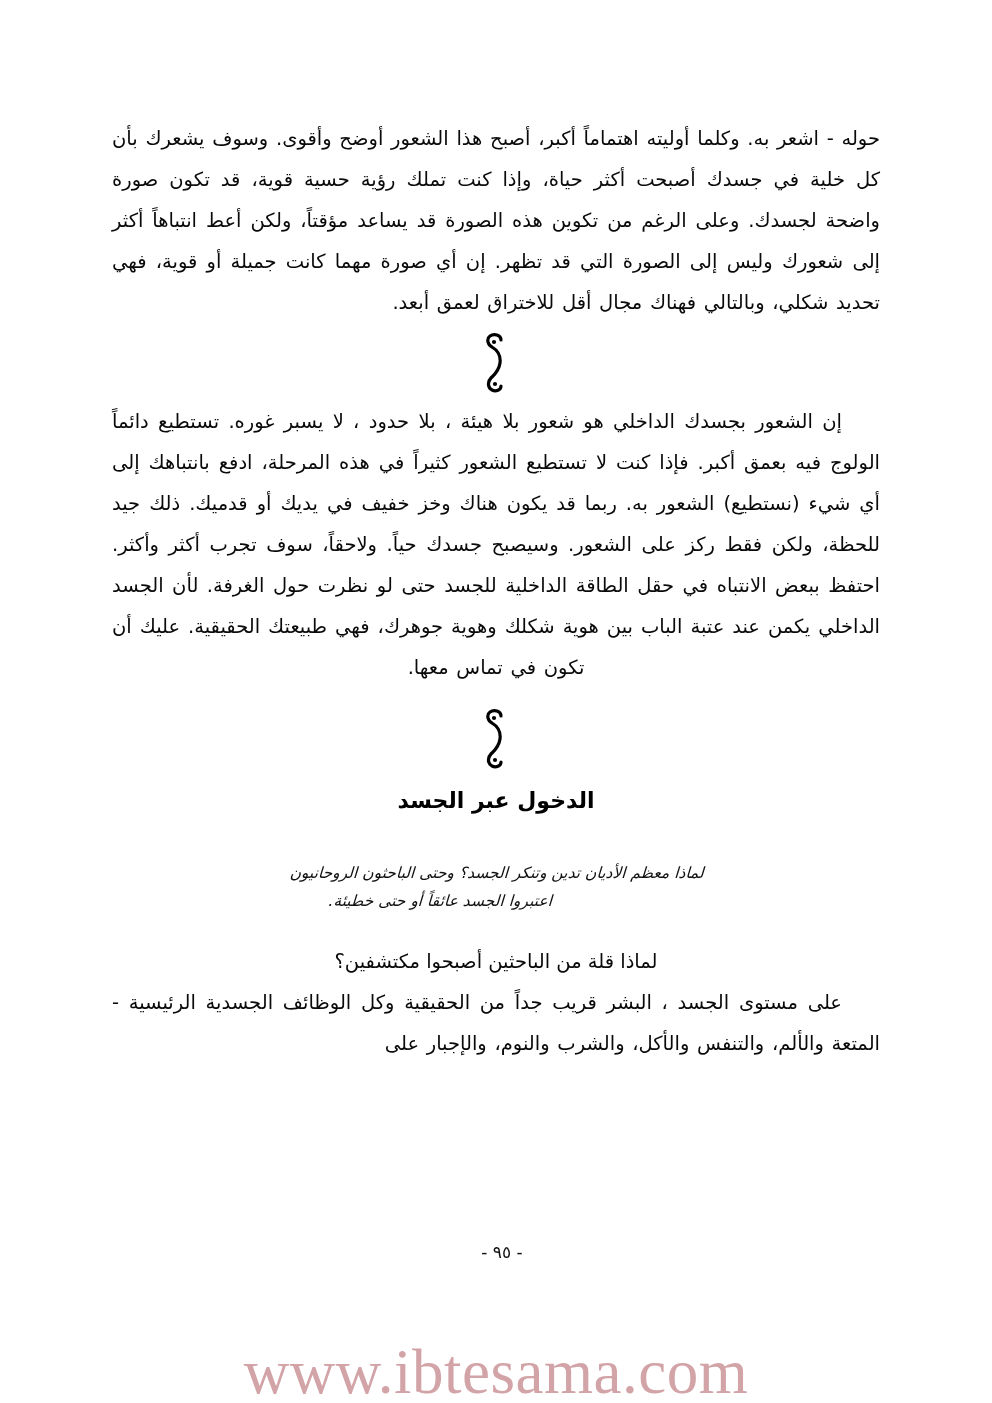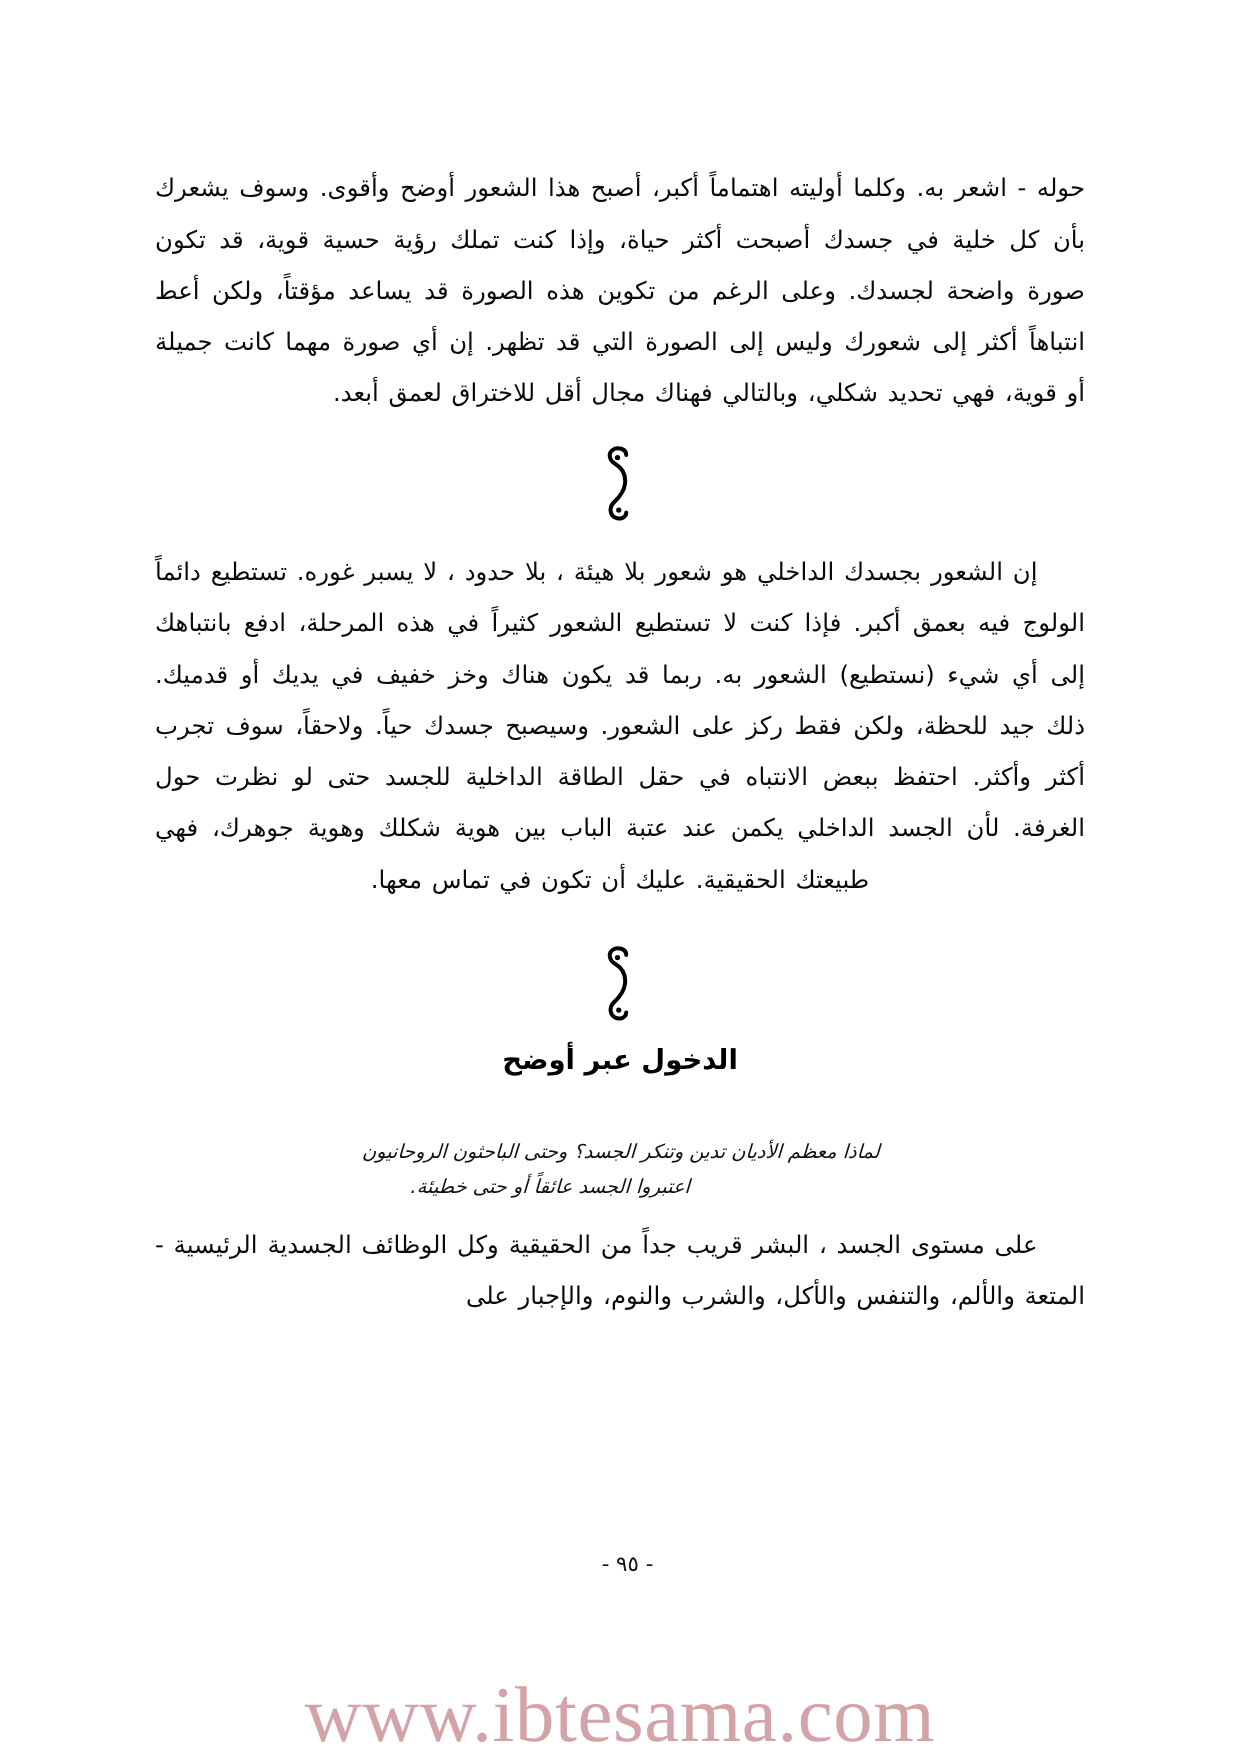--- a/index.html
+++ b/index.html
@@ -27,21 +27,21 @@
   }
 
   
   .para {
     font-family: "DejaVu Sans", sans-serif;
     font-size: 19.5px;
     line-height: 41px;
     text-align: justify;
     text-align-last: center;
     color: #0a0a0a;
-    margin: 12px;
+    margin: 0;
     letter-spacing: 0.2px;
     word-spacing: 1.5px;
   }
   .para.first-block {
     text-align-last: right;
   }
   .para.indent {
     text-indent: 38px;
   }
 
@@ -154,27 +154,28 @@
                  C7 7, 9 13, 13 15
                  C18 18, 22 23, 21 31
                  C20 39, 15 43, 12 46
                  C8 50, 9 56, 13 58
                  C17 60, 22 58, 22 54" fill="none" stroke="#000" stroke-width="3.2" stroke-linecap="round" stroke-linejoin="round"></path>
         <circle cx="15" cy="10" r="2.1" fill="#000"></circle>
         <circle cx="16" cy="52" r="2.1" fill="#000"></circle>
       </svg>
     </div>
 
-    <h2 class="section-heading">الدخول عبر أوضح</h2>
+    <h2 class="section-heading">الدخول عبر الجسد</h2>
 
     <div class="epigraph" style="margin-top:46px;">
       <span>لماذا معظم الأديان تدين وتنكر الجسد؟ وحتى الباحثون الروحانيون</span>
       <span class="line-2">اعتبروا الجسد عائقاً أو حتى خطيئة.</span>
     </div>
 
+    <p class="question-line" style="margin-top:26px;">لماذا قلة من الباحثين أصبحوا مكتشفين؟</p>
 
     <p class="para indent" style="text-align-last:right;">على مستوى الجسد ، البشر قريب جداً من الحقيقية وكل الوظائف الجسدية الرئيسية - المتعة والألم، والتنفس والأكل، والشرب والنوم، والإجبار على</p>
 
   </div>
 
   <div class="page-number">- ٩٥ -</div>
 
   <div class="watermark" style="color: rgb(210, 163, 167);">www.ibtesama.com</div>
 
 </div>

